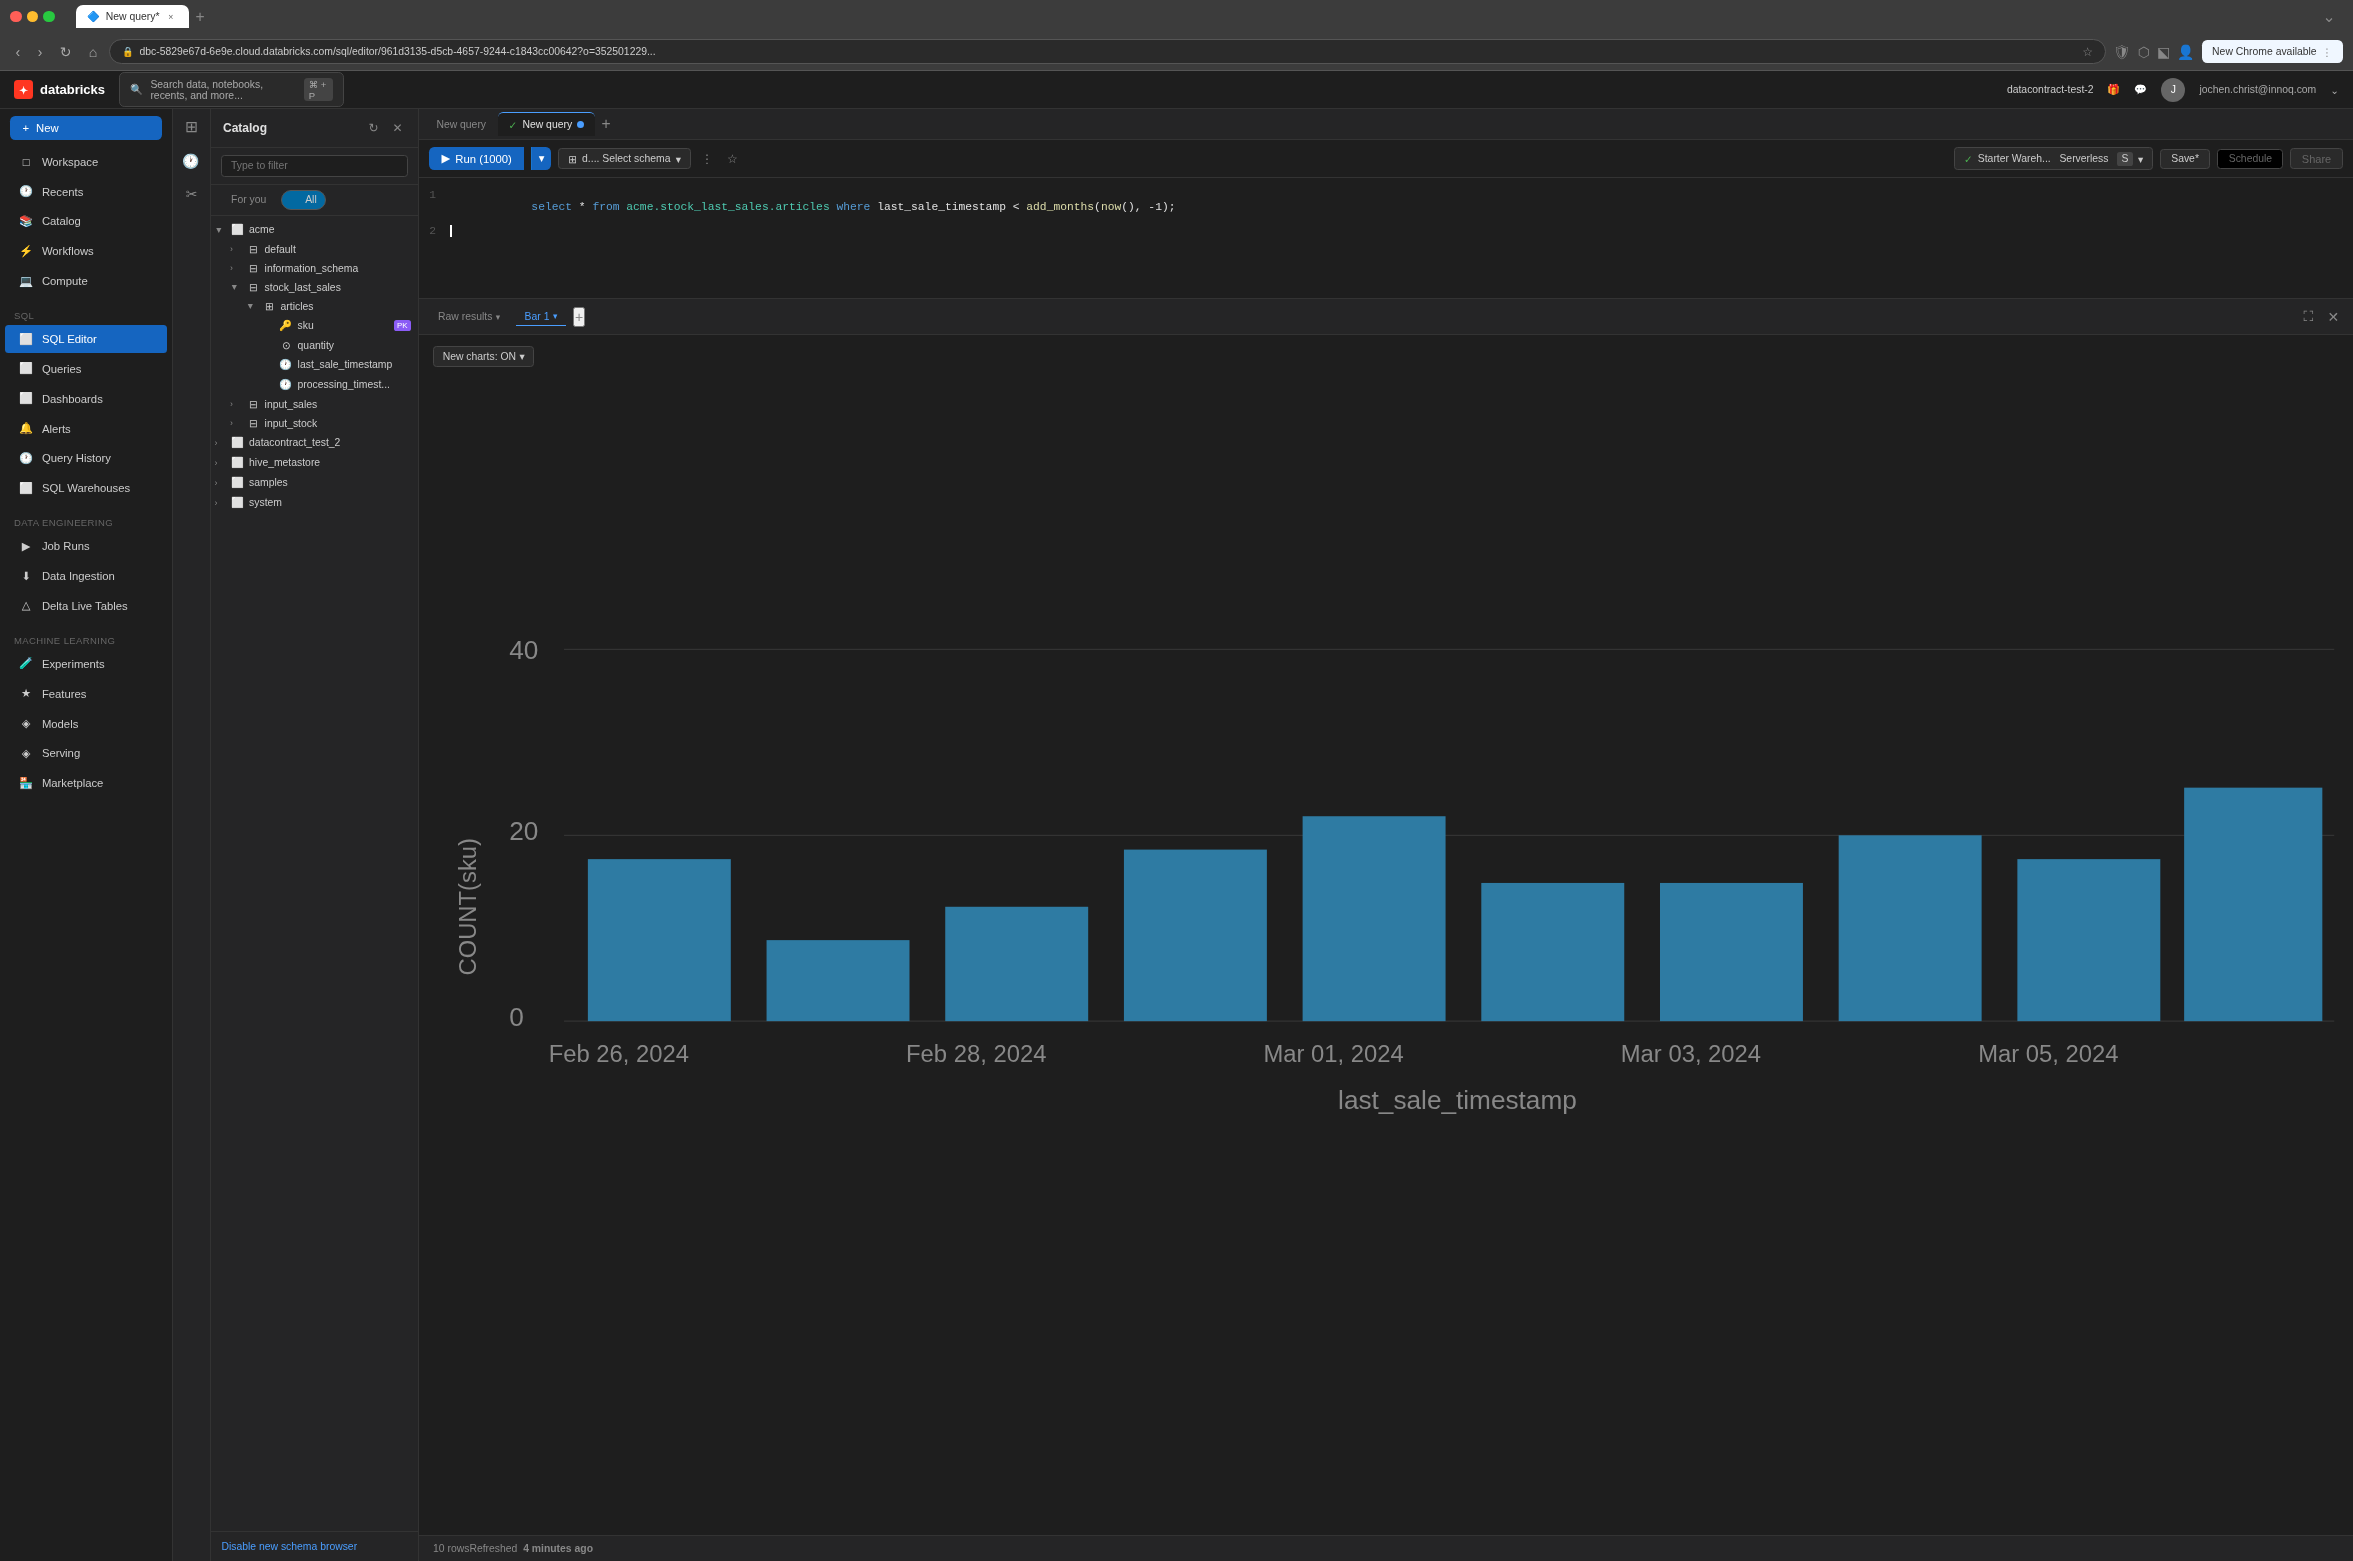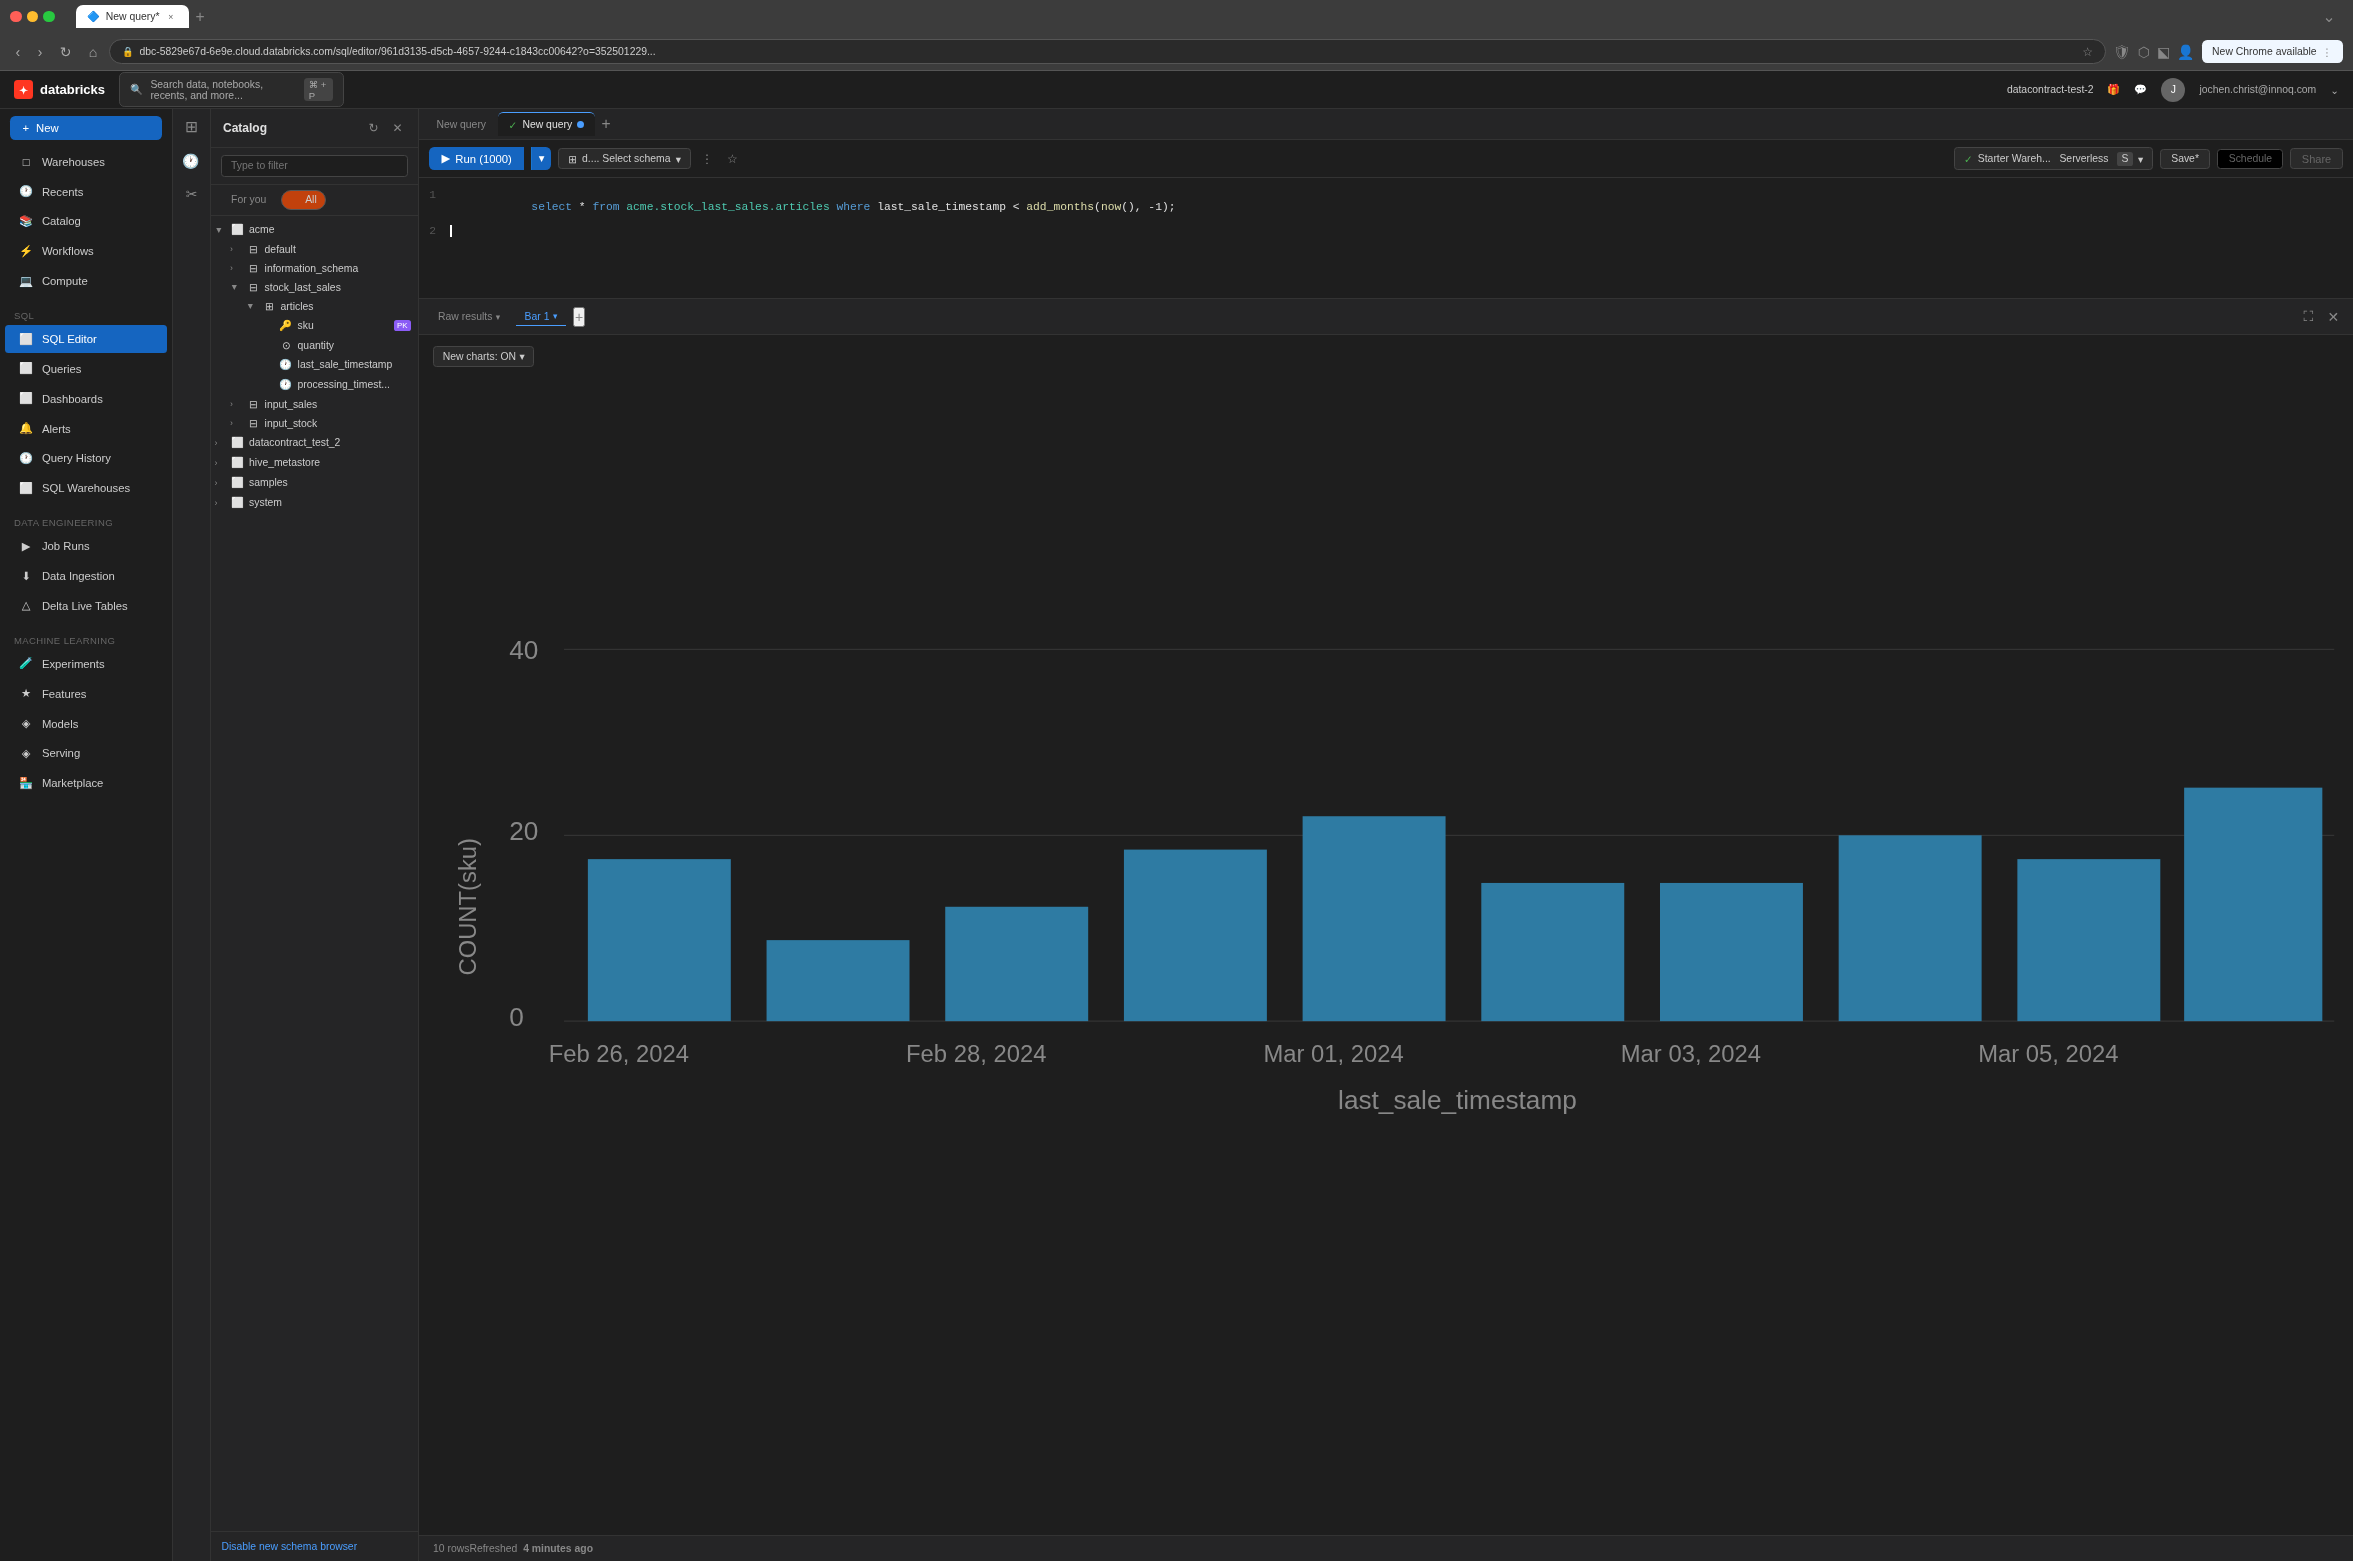--- a/index.html
+++ b/index.html
@@ -52,21 +52,21 @@
 
     
     .catalog-panel { width: 208px; flex-shrink: 0; background: #252526; border-right: 0.9px solid #333; display: flex; flex-direction: column; }
     .catalog-header { padding: 10.4px 12px; display: flex; align-items: center; justify-content: space-between; border-bottom: 0.9px solid #333; }
     .catalog-title { font-weight: 600; color: #e0e0e0; font-size: 12px; }
     .catalog-actions { display: flex; gap: 7px; color: #888; }
     .catalog-search { padding: 7px 10.4px; border-bottom: 0.9px solid #333; }
     .catalog-search input { width: 100%; background: #1e1e1e; border: 0.9px solid #444; border-radius: 3.5px; padding: 4.3px 8.7px; color: #ccc; font-size: 10.4px; }
     .catalog-tabs { display: flex; gap: 5.2px; padding: 5.2px 10.4px; border-bottom: 0.9px solid #333; }
     .catalog-tab { padding: 3.5px 8.7px; border-radius: 10.4px; font-size: 10.4px; cursor: pointer; color: #888; border: 0.9px solid transparent; }
-    .catalog-tab.active { background: #c2410c; color: #ccc; border-color: #555; padding-left: 23px; }
+    .catalog-tab.active { background: #0369a1; color: #ccc; border-color: #555; padding-left: 23px; }
     .catalog-tree { flex: 1; overflow-y: auto; padding: 3.5px 0; }
     .tree-item { display: flex; align-items: center; gap: 4.3px; padding: 3.5px 7px; cursor: pointer; color: #ccc; font-size: 10.4px; }
     .tree-item .chevron { width: 12px; font-size: 8.7px; color: #888; flex-shrink: 0; }
     .tree-item .item-icon { width: 14px; text-align: center; flex-shrink: 0; }
     .tree-item .item-label { flex: 1; }
     .badge-pk { background: #8b5cf6; color: white; font-size: 7.8px; padding: 0.9px 3.5px; border-radius: 2.6px; margin-left: 3.5px; }
     .catalog-footer { padding: 8.7px 10.4px; border-top: 0.9px solid #333; }
     .catalog-footer a { color: #4a9eff; font-size: 10.4px; text-decoration: none; }
 
     
@@ -198,21 +198,21 @@
   <div class="main-layout">
 
     <div class="sidebar">
       <div class="sidebar-new-btn">
         <span>+</span>
         <span>New</span>
       </div>
 
       <div class="sidebar-item">
         <span class="sidebar-icon">□</span>
-        <span>Warehouses</span>
+        <span>Workspace</span>
       </div>
       <div class="sidebar-item">
         <span class="sidebar-icon">🕐</span>
         <span>Recents</span>
       </div>
       <div class="sidebar-item">
         <span class="sidebar-icon">📚</span>
         <span>Catalog</span>
       </div>
       <div class="sidebar-item">

